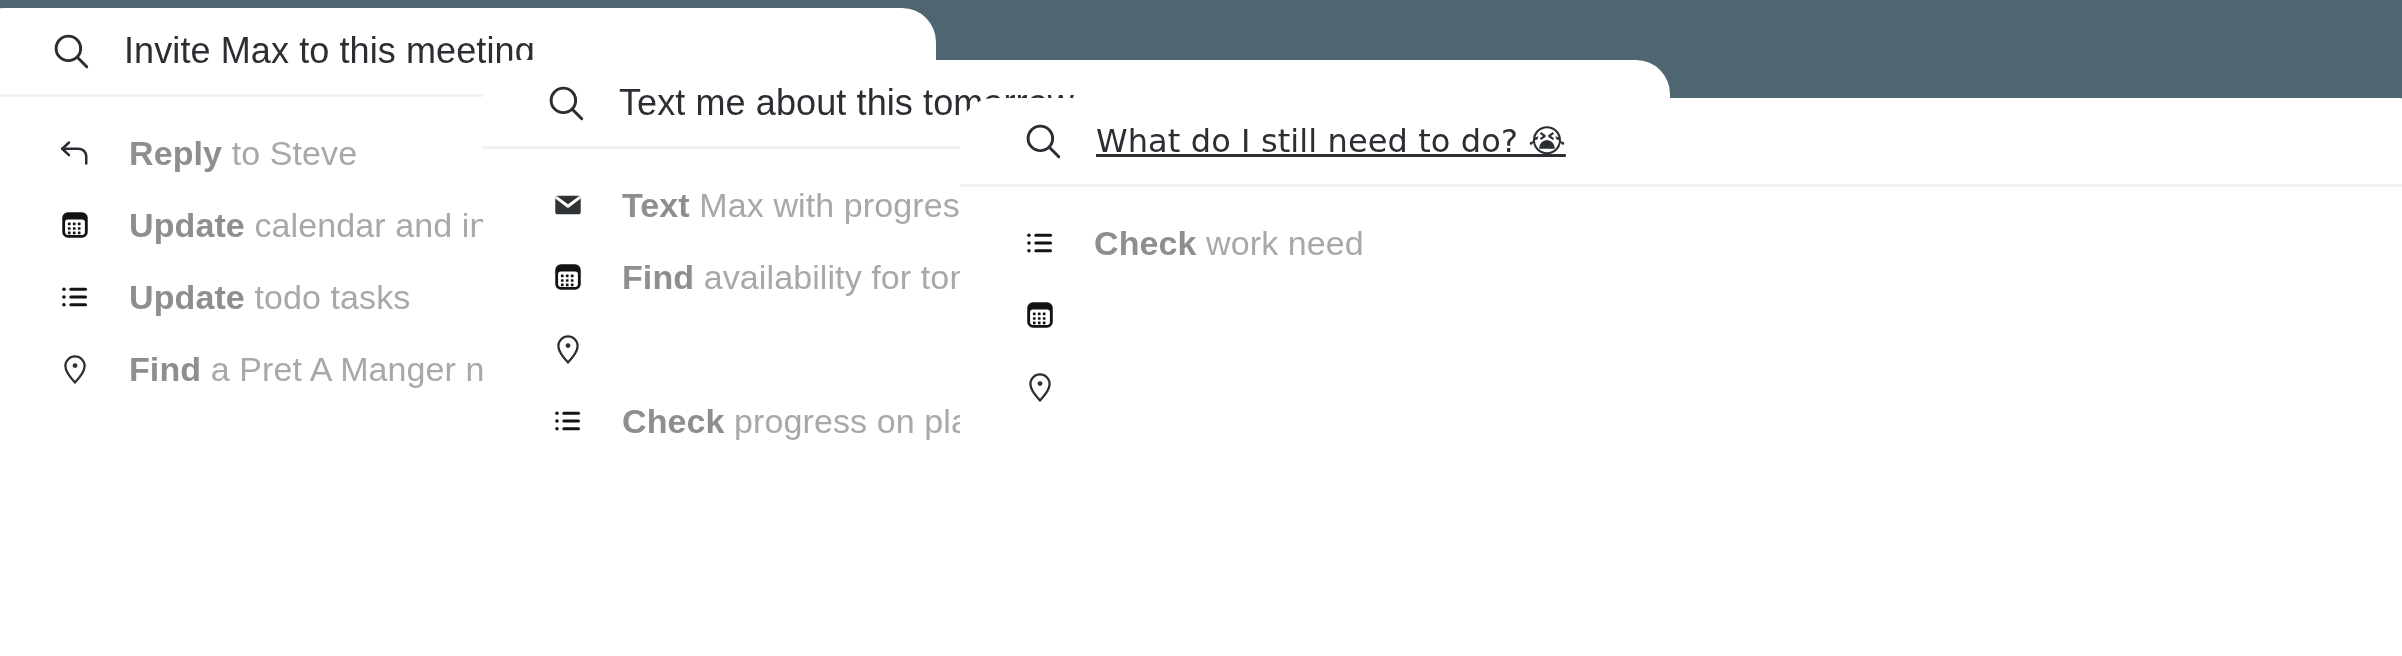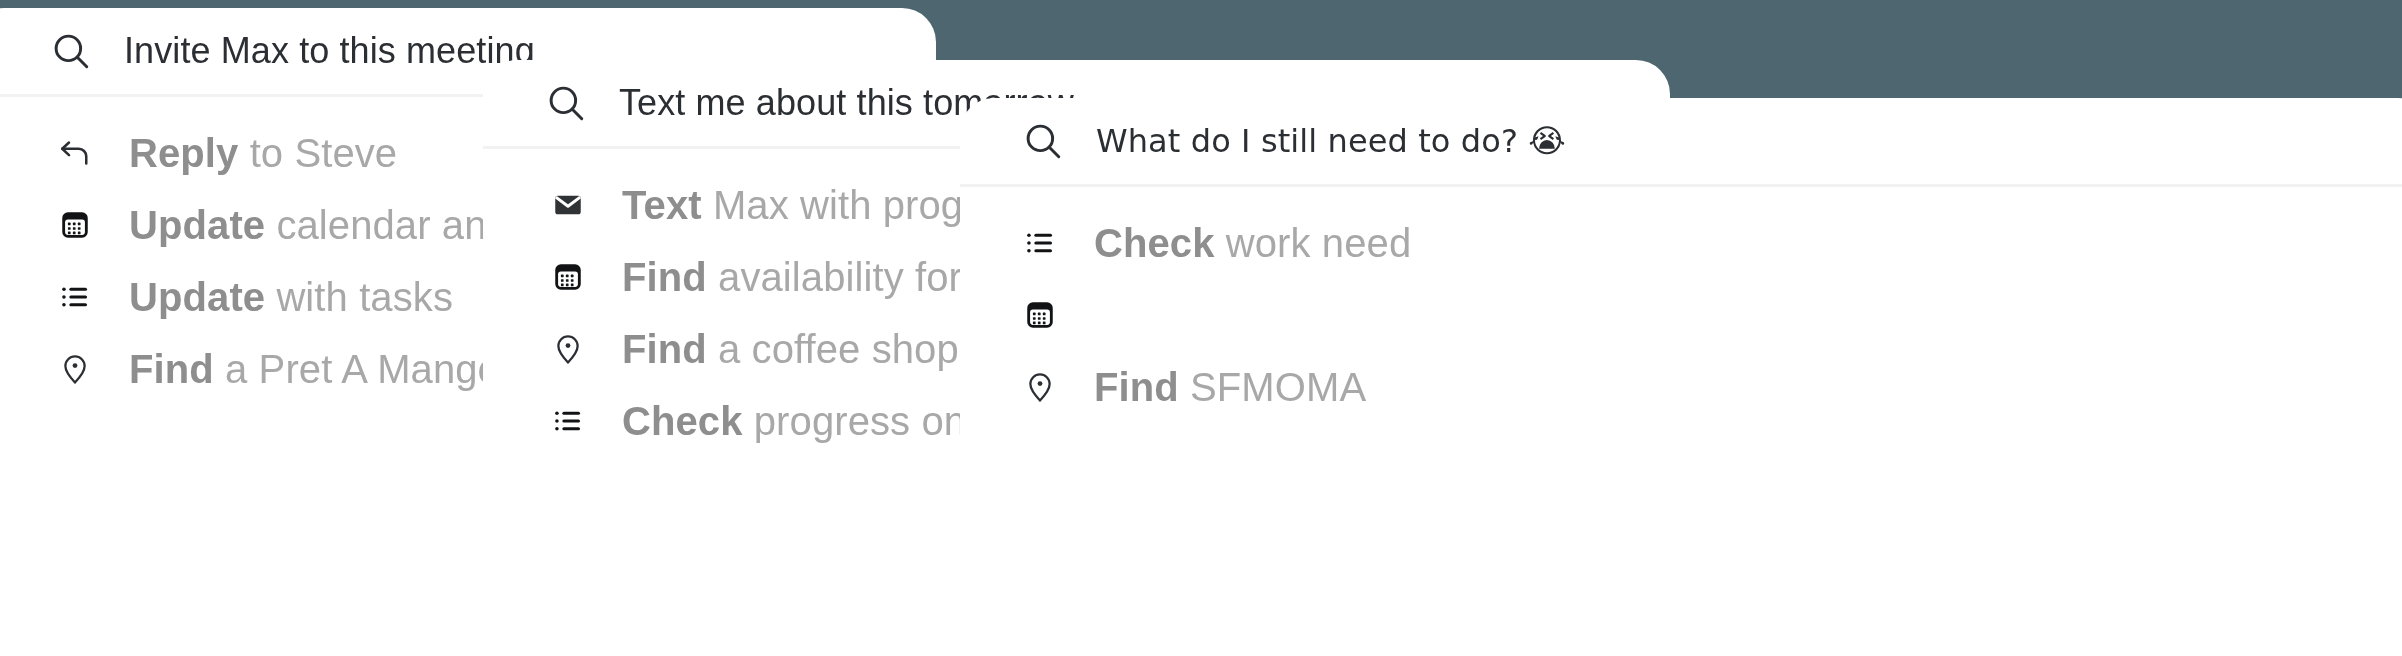--- a/index.html
+++ b/index.html
@@ -71,29 +71,29 @@
   .p3 .result-row{padding-left:60px;}
 
   .result-icon{
     width:40px;height:40px;flex:0 0 40px;
     display:flex;align-items:center;justify-content:center;
     margin-right:34px;
   }
   .result-icon svg{display:block;}
 
   .result-label{
-    font-size:40px;
+    font-size:34px;
     color:#a8a8a8;
     letter-spacing:.1px;
   }
   .result-label .verb{
     color:#8e8e8e;
     font-weight:600;
   }
-  .emoji{font-family:"DejaVu Sans",sans-serif;font-size:32px;}
+  .emoji{font-family:"DejaVu Sans",sans-serif;font-size:32px;text-decoration:underline;}
 </style>
 </head>
 <body>
 
 <div id="stage">
 
   <div class="panel p1">
     <div class="search-row">
       <span class="search-icon">
         <svg width="42" height="42" viewBox="0 0 24 24" fill="none" stroke="#2b2f33" stroke-width="1.7" stroke-linecap="round">
@@ -143,21 +143,21 @@
             <g fill="#111315">
               <circle cx="4.2" cy="6.5" r="1.25"></circle>
               <circle cx="4.2" cy="12" r="1.25"></circle>
               <circle cx="4.2" cy="17.5" r="1.25"></circle>
               <rect x="8" y="5.4" width="12.5" height="2.2" rx="1.1"></rect>
               <rect x="8" y="10.9" width="12.5" height="2.2" rx="1.1"></rect>
               <rect x="8" y="16.4" width="12.5" height="2.2" rx="1.1"></rect>
             </g>
           </svg>
         </span>
-        <span class="result-label"><b class="verb">Update</b><span> with tasks</span></span>
+        <span class="result-label"><b class="verb">Update</b><span> todo tasks</span></span>
       </div>
 
       <div class="result-row">
         <span class="result-icon">
           <svg width="34" height="34" viewBox="0 0 24 24" fill="none" stroke="#2b2f33" stroke-width="1.6">
             <path d="M12 21.5c0 0-6.8-7.2-6.8-11.6a6.8 6.8 0 1 1 13.6 0C18.8 14.3 12 21.5 12 21.5z"></path>
             <circle cx="12" cy="9.6" r="1.7" fill="#2b2f33" stroke="none"></circle>
           </svg>
         </span>
         <span class="result-label"><b class="verb">Find</b><span> a Pret A Manger nearby</span></span>
@@ -210,21 +210,20 @@
         <span class="result-label"><b class="verb">Find</b><span> availability for tomorrow</span></span>
       </div>
 
       <div class="result-row">
         <span class="result-icon">
           <svg width="34" height="34" viewBox="0 0 24 24" fill="none" stroke="#2b2f33" stroke-width="1.6">
             <path d="M12 21.5c0 0-6.8-7.2-6.8-11.6a6.8 6.8 0 1 1 13.6 0C18.8 14.3 12 21.5 12 21.5z"></path>
             <circle cx="12" cy="9.6" r="1.7" fill="#2b2f33" stroke="none"></circle>
           </svg>
         </span>
-        <span class="result-label"><b class="verb">Find</b><span> a coffee shop</span></span>
       </div>
 
       <div class="result-row">
         <span class="result-icon">
           <svg width="34" height="34" viewBox="0 0 24 24">
             <g fill="#111315">
               <circle cx="4.2" cy="6.5" r="1.25"></circle>
               <circle cx="4.2" cy="12" r="1.25"></circle>
               <circle cx="4.2" cy="17.5" r="1.25"></circle>
               <rect x="8" y="5.4" width="12.5" height="2.2" rx="1.1"></rect>
@@ -288,19 +287,18 @@
         </span>
       </div>
 
       <div class="result-row">
         <span class="result-icon">
           <svg width="34" height="34" viewBox="0 0 24 24" fill="none" stroke="#2b2f33" stroke-width="1.6">
             <path d="M12 21.5c0 0-6.8-7.2-6.8-11.6a6.8 6.8 0 1 1 13.6 0C18.8 14.3 12 21.5 12 21.5z"></path>
             <circle cx="12" cy="9.6" r="1.7" fill="#2b2f33" stroke="none"></circle>
           </svg>
         </span>
-        <span class="result-label"><b class="verb">Find</b><span> SFMOMA</span></span>
       </div>
 
     </div>
   </div>
 
 </div>
 
 </body></html>

